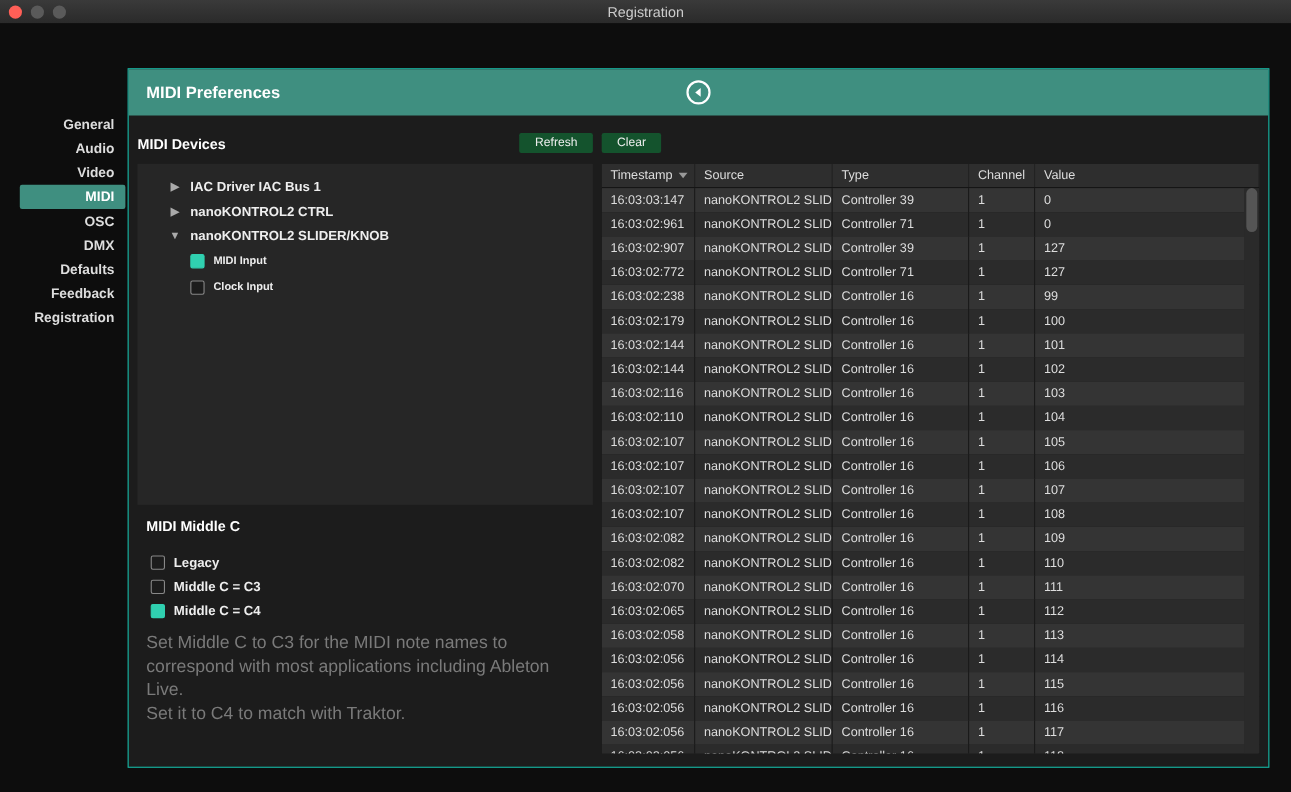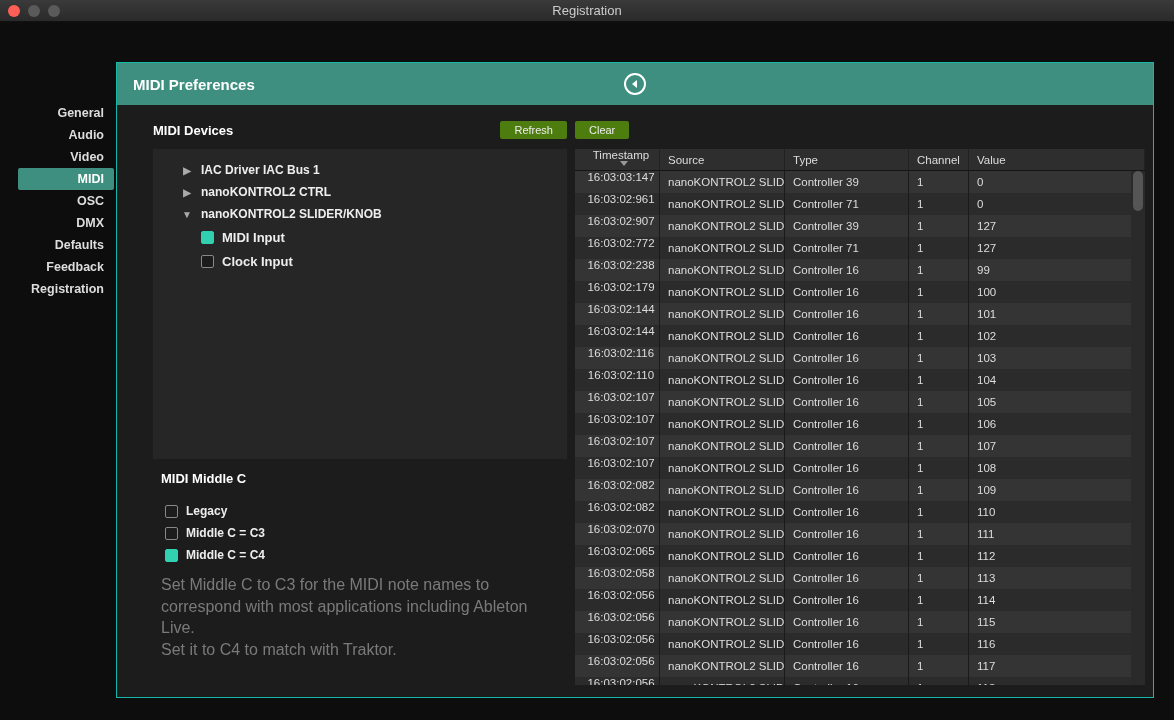--- a/index.html
+++ b/index.html
@@ -12,43 +12,43 @@
   .titlebar .title { position:absolute; left:0; right:0; text-align:center; color:#ccc; font-size:13px; }
   .outer { padding:30px 12px 12px 12px; height:calc(720px - 22px); position:relative; }
   .sidebar { position:absolute; left:18px; top:80px; width:96px; }
   .sidebar-item { height:22px; line-height:22px; text-align:right; padding-right:10px; color:#ddd; font-size:12.5px; font-weight:600; cursor:pointer; }
   .sidebar-item.selected { background:#3f8f80; color:#fff; border-radius:2px; }
   .panel { position:absolute; left:116px; top:40px; right:20px; bottom:22px; border:1px solid #14b8a6; background:#1c1c1c; }
   .panel-header { height:42px; background:#3f8f80; display:flex; align-items:center; padding:0 16px; position:relative; }
   .panel-header h1 { color:#fff; font-size:15px; font-weight:700; }
   .back-circle { position:absolute; left:50%; top:50%; transform:translate(-50%,-50%); width:22px; height:22px; border:2px solid #fff; border-radius:50%; display:flex; align-items:center; justify-content:center; }
   .back-circle svg { width:10px; height:10px; }
-  .panel-body { display:flex; height:calc(100% - 42px);padding-left:28px; }
+  .panel-body { display:flex; height:calc(100% - 42px); }
   .left-col { width:430px; padding:12px 8px 12px 8px; display:flex; flex-direction:column; }
   .section-title { color:#fff; font-weight:700; font-size:13px; }
   .toolbar-row { display:flex; align-items:center; justify-content:space-between; height:26px; }
   .devices-box { background:#262626; margin-top:6px; height:310px; padding:10px 8px; position:relative; }
   .tree-row { display:flex; align-items:center; height:22px; color:#eee; font-size:12px; font-weight:600; }
   .tree-row .arrow { width:16px; text-align:center; color:#aaa; font-size:10px; }
   .tree-row.indent1 { padding-left:18px; }
-  .tree-row.child { padding-left:40px; font-weight:600; font-size:13px; height:24px; }
+  .tree-row.child { padding-left:40px; font-weight:600; font-size:10px; height:24px; }
   .chk { width:13px; height:13px; border:1px solid #888; margin-right:8px; background:#1c1c1c; border-radius:2px; display:inline-block; }
   .chk.on { background:#30d0b0; border-color:#30d0b0; }
   .middle-c { padding:12px 8px 8px 8px; }
   .mc-row { display:flex; align-items:center; height:22px; font-size:12px; color:#eee; font-weight:600; }
   .mc-row .chk { margin-left:4px; }
   .help-text { color:#7a7a7a; font-size:16px; line-height:1.35; margin-top:8px; }
   .right-col { flex:1; padding:12px 8px 12px 0; display:flex; flex-direction:column; }
-  .btn { background:#4d7c0f; color:#eee; border:none; height:18px; padding:0 14px; font-size:11px; border-radius:2px; cursor:pointer;text-align:center; }
+  .btn { background:#14532d; color:#eee; border:none; height:18px; padding:0 14px; font-size:11px; border-radius:2px; cursor:pointer;text-align:center; }
   .btn-row { display:flex; gap:16px; height:26px; align-items:center; }
   .log-table { margin-top:6px; flex:1; overflow:hidden; position:relative; }
   .thead, .trow { display:flex; height:22px; align-items:center; font-size:11.5px; }
   .thead { background:#2e2e2e; color:#ddd; font-weight:400; border-bottom:1px solid #151515; }
   .col { padding-left:8px; overflow:hidden; text-overflow:ellipsis; white-space:nowrap; border-right:1px solid #1a1a1a; height:100%; display:flex; align-items:center; }
-  .c-ts{width:85px;flex-direction:column;} .c-src{width:125px;} .c-type{width:124px;} .c-ch{width:60px;} .c-val{flex:1;}
+  .c-ts{width:85px;} .c-src{width:125px;} .c-type{width:124px;} .c-ch{width:60px;} .c-val{flex:1;}
   .thead .col { border-right:1px solid #222; }
   .tbody { overflow:hidden; }
   .trow { color:#ddd; }
   .trow:nth-child(odd){ background:#343434; }
   .trow:nth-child(even){ background:#2b2b2b; }
   .sort-ind { display:inline-block; width:0; height:0; border-left:4px solid transparent; border-right:4px solid transparent; border-top:5px solid #999; margin-left:6px; }
   .scroll-hint { position:absolute; right:0; top:22px; bottom:0; width:14px; background:#2a2a2a; }
   .scroll-thumb { position:absolute; right:2px; top:0; width:10px; height:40px; background:#555; border-radius:5px; }
 </style>
 </head>

